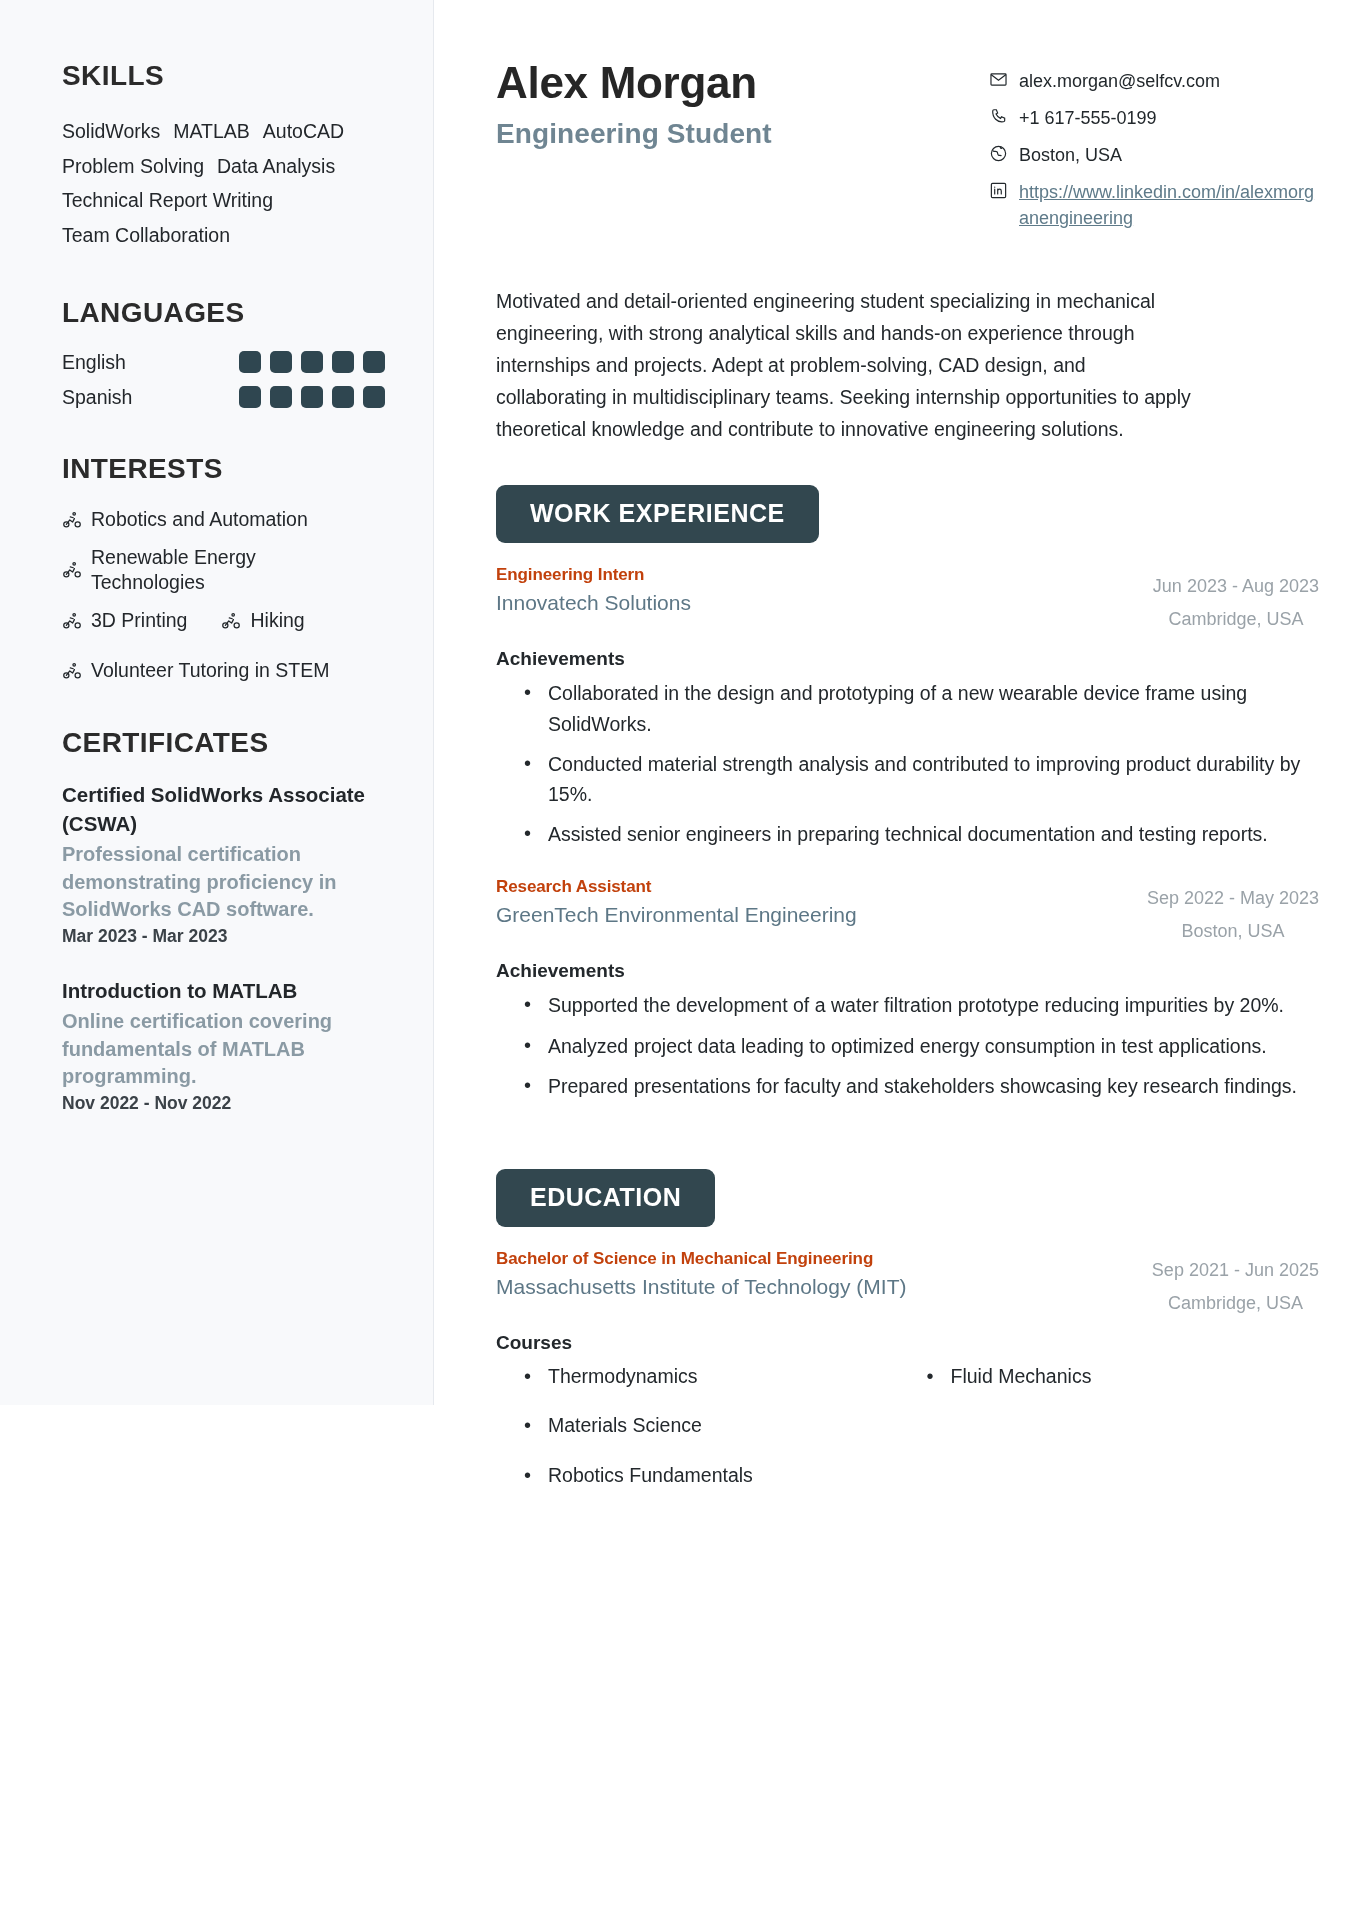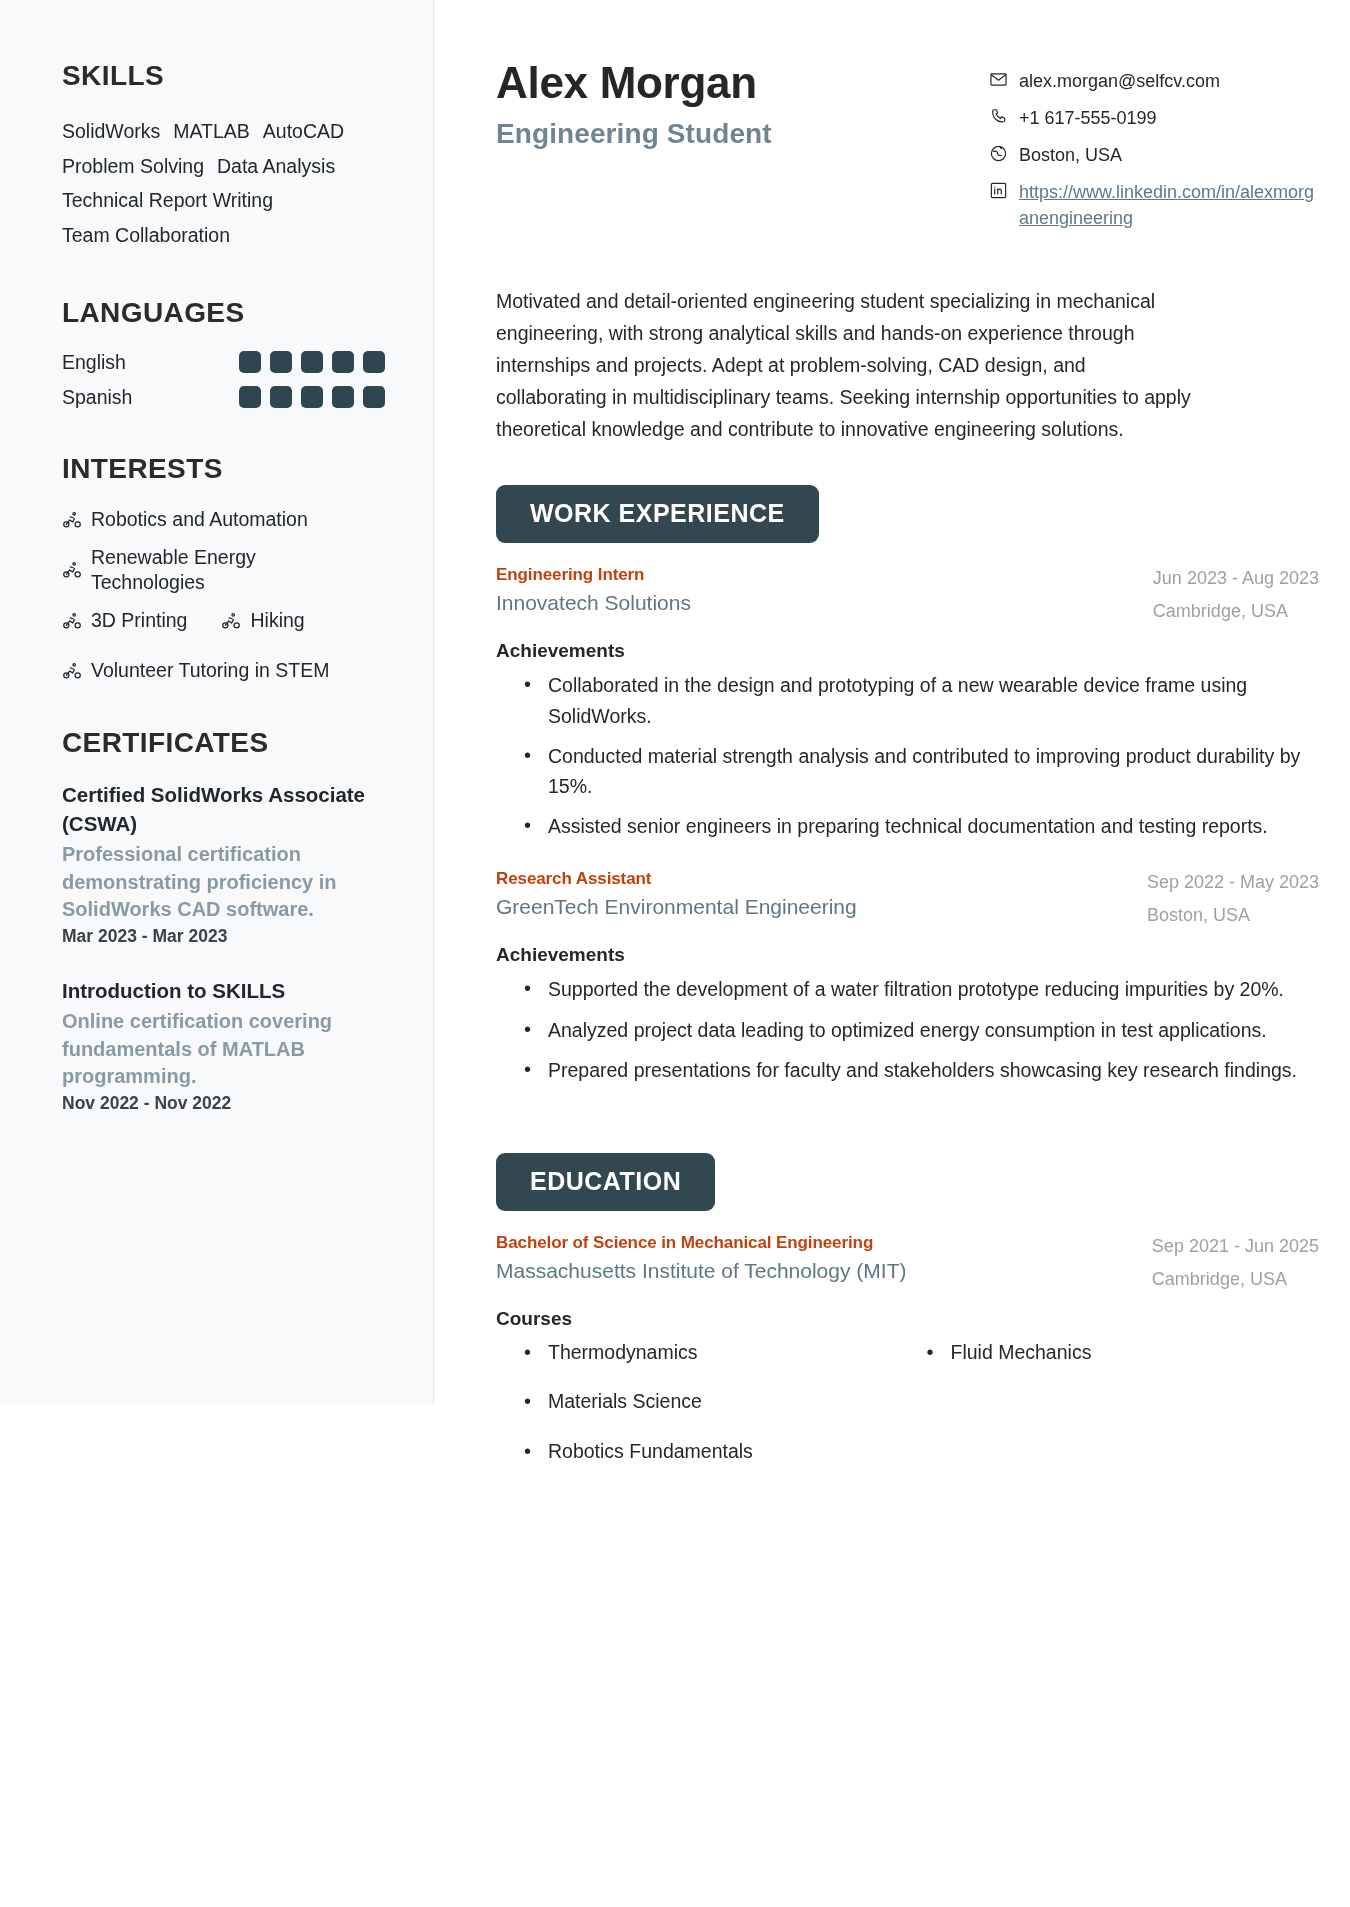--- a/index.html
+++ b/index.html
@@ -187,21 +187,21 @@
     font-size: 17px;
     font-weight: 700;
     color: #c2410c;
     letter-spacing: -0.1px;
   }
   .entry-org {
     font-size: 21px;
     color: #5d7786;
     margin-top: 6px;
   }
-  .entry-right { text-align: left; white-space: nowrap; padding-top: 3px; }
+  .entry-right { text-align: center; white-space: nowrap; padding-top: 3px; margin-top: 8px; }
   .entry-date {
     font-size: 18px;
     color: #9aa2a8;
   }
   .entry-loc {
     font-size: 18px;
     color: #9aa2a8;
     margin-top: 12px;
   }
 
@@ -371,21 +371,21 @@
 
     <section class="side-section">
       <div class="side-heading">CERTIFICATES</div>
       <div id="certificates-list">
           <div class="cert">
             <div class="cert-title">Certified SolidWorks Associate (CSWA)</div>
             <div class="cert-desc">Professional certification demonstrating proficiency in SolidWorks CAD software.</div>
             <div class="cert-date">Mar 2023 - Mar 2023</div>
           </div>
           <div class="cert">
-            <div class="cert-title">Introduction to SKILLS</div>
+            <div class="cert-title">Introduction to MATLAB</div>
             <div class="cert-desc">Online certification covering fundamentals of MATLAB programming.</div>
             <div class="cert-date">Nov 2022 - Nov 2022</div>
           </div>
         </div>
     </section>
 
   </aside>
 
   <main class="main">
 

